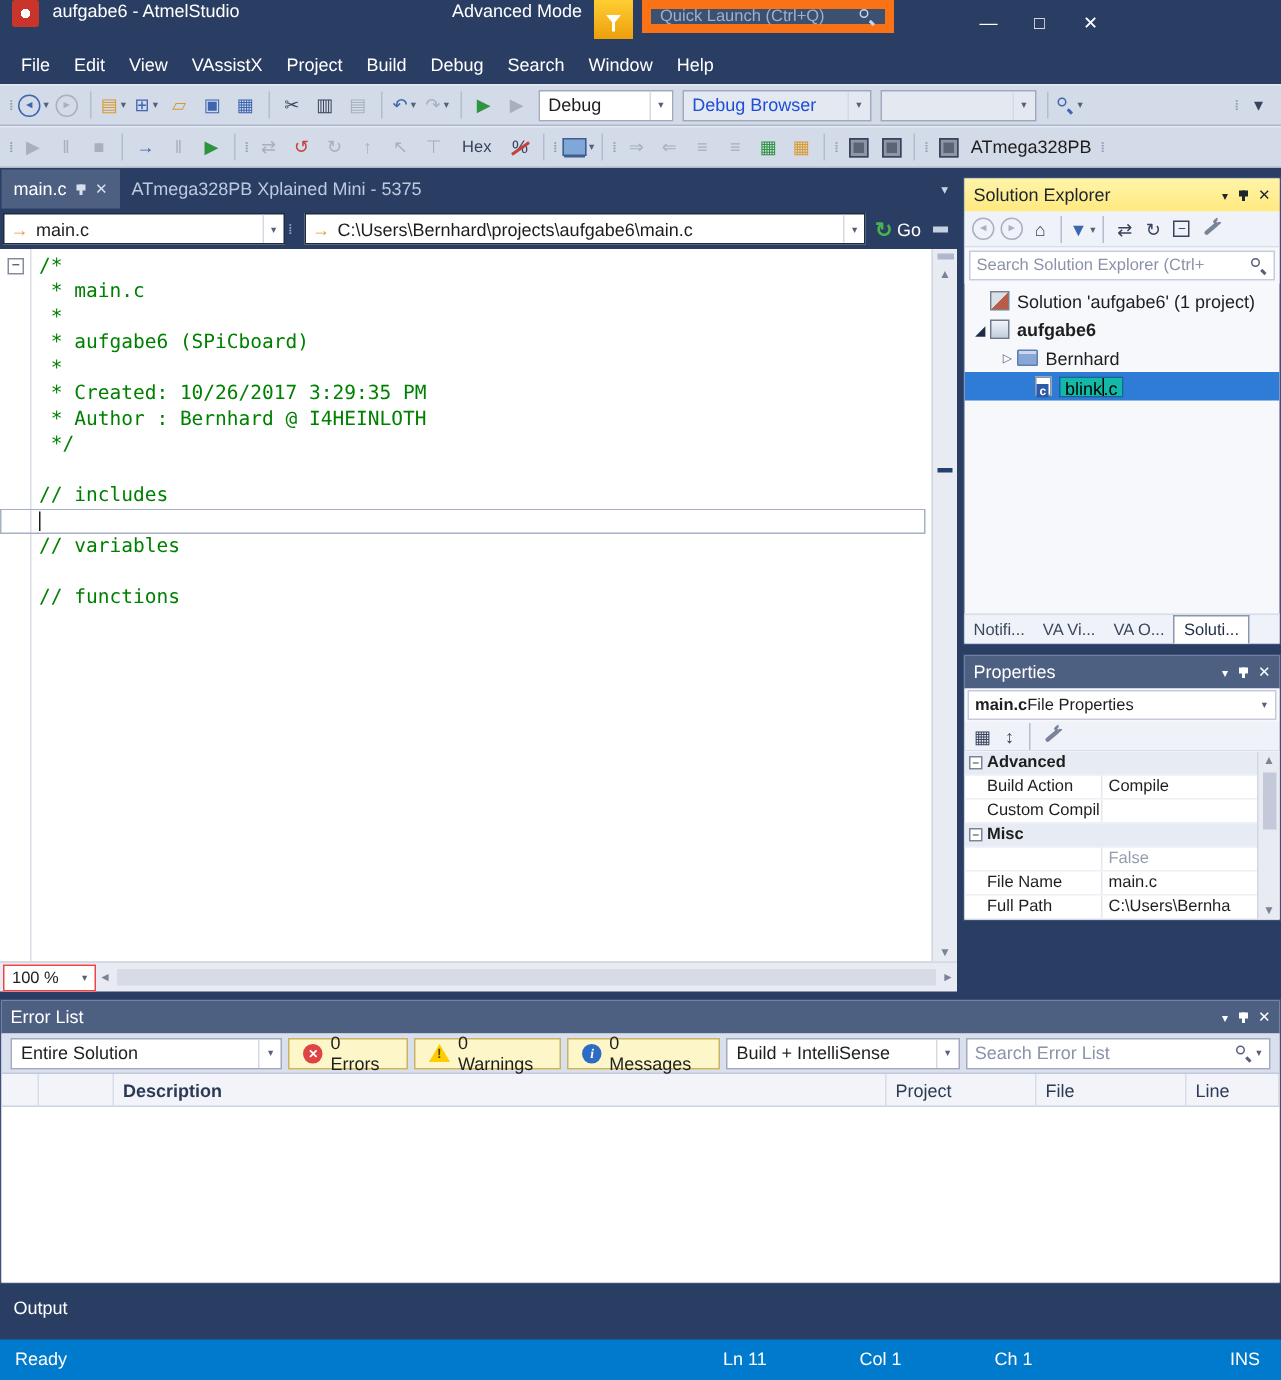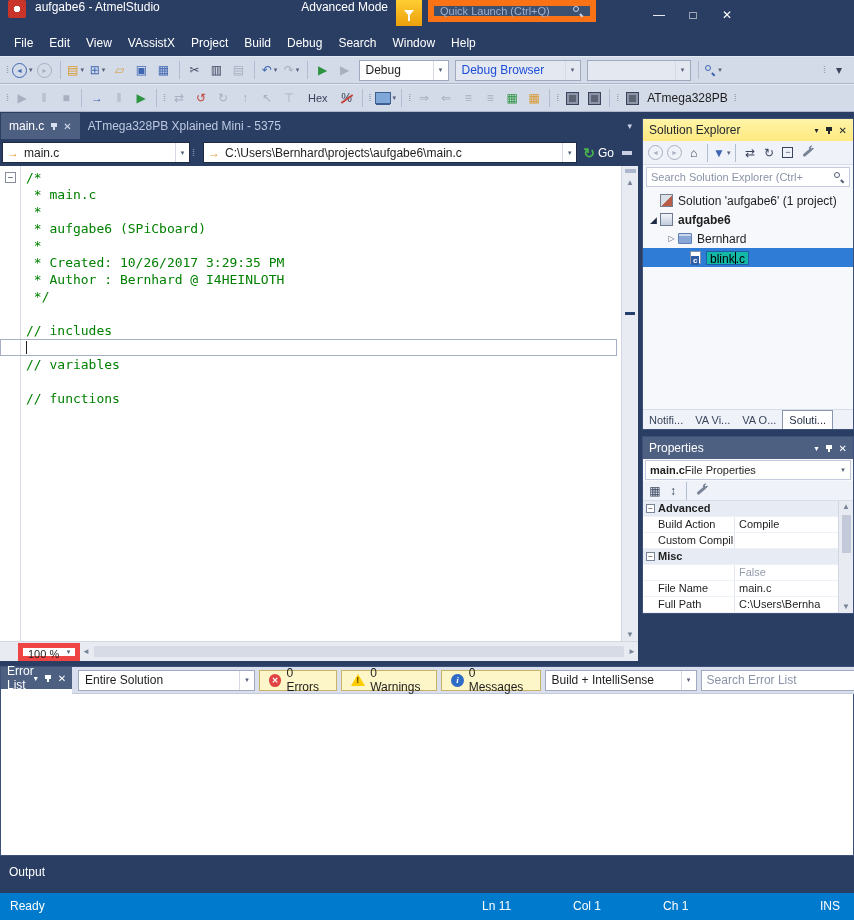--- a/index.html
+++ b/index.html
@@ -89,21 +89,21 @@
   .code-line.current::after{content:"";position:absolute;left:26px;top:2px;width:1px;height:13px;background:#1E1E1E}
   .code-text.comment{color:#008000}
   .foldbox{position:absolute;left:5px;top:3px;width:11px;height:11px;border:1px solid #848C9E;background:#fff;color:#39445C;
            display:flex;align-items:center;justify-content:center;font-size:9px;line-height:1}
   .vscroll{position:absolute;right:0;top:0;bottom:0;width:17px;background:#E9EBF2;border-left:1px solid #D3D7E2;display:flex;flex-direction:column;align-items:center}
   .vscroll .vsplit{width:11px;height:4px;background:#AEB8CC;margin:3px 0 4px}
   .sarrow{color:#7A8499;font-size:8px;line-height:12px}
   .vtrack{flex:1;position:relative;width:100%}
   .caret-mark{position:absolute;left:3px;right:3px;top:28%;height:3px;background:#23406E}
   #editor-bottombar{height:20px;background:#E9EBF2;border-top:1px solid #D3D7E2;display:flex;align-items:center}
-  .zoomcombo{width:62px;height:18px;background:#fff;border:5px solid #ef4444;display:flex;align-items:flex-start;padding-left:5px;margin-left:18px;font-size:11px}
+  .zoomcombo{width:62px;height:18px;background:#fff;border:1px solid #ef4444;display:flex;align-items:center;padding-left:5px;margin-left:2px;font-size:11px}
   .zoomcombo .dd{margin-left:auto;width:13px;display:flex;justify-content:center;font-size:7px;color:#55607A}
   .hscroll{flex:1;display:flex;align-items:center;height:100%;padding:0 2px}
   .hthumb{flex:1;height:11px;background:#D7DBE6;margin:0 4px;border-radius:1px}
 
   
   .toolwin-title{height:22px;display:flex;align-items:center;padding:0 6px;font-size:12px}
   .toolwin-title.focused{background:linear-gradient(#FFF4A8,#FFE97F);color:#20262E}
   .toolwin-title.unfocused{background:#4D6082;color:#fff}
   .twt-icons{margin-left:auto;display:flex;align-items:center;gap:7px}
   .twt-icons .tico{font-size:8px}
@@ -150,21 +150,21 @@
   .prow.cat{background:#E7EBF4;font-weight:bold;align-items:center}
   .pexp{width:9px;height:9px;border:1px solid #7A8499;background:#fff;display:inline-flex;align-items:center;justify-content:center;font-size:8px;line-height:1;margin:0 3px;font-weight:normal}
   .plabel{width:92px;padding-left:15px;border-right:1px solid #E3E7F0;white-space:nowrap;overflow:hidden}
   .pvalue{flex:1;padding-left:4px;white-space:nowrap;overflow:hidden}
   .pvalue.b{font-weight:normal}
   .pvalue.muted{color:#949CAD}
   .pscroll{position:absolute;right:0;top:0;bottom:0;width:15px;background:#E9EBF2;border-left:1px solid #D3D7E2;display:flex;flex-direction:column;align-items:center}
   .pthumb{width:9px;height:38px;background:#C3C9D8;margin-top:2px}
 
   
-  #error-list{left:0;top:666px;width:854px;height:190px;background:#fff;display:flex;flex-direction:row;border:1px solid #3C507A}
+  #error-list{left:0;top:666px;width:854px;height:190px;background:#fff;display:flex;flex-direction:column;border:1px solid #3C507A}
   #el-filterbar{height:27px;background:#D9DFEC;display:flex;align-items:center;padding:0 6px;gap:4px;border-bottom:1px solid #C2CADB}
   .el-combo{background:#fff;border:1px solid #A0A9BE;height:21px;display:flex;align-items:center;padding-left:6px;font-size:12px}
   .el-combo .dd{width:15px;height:100%;display:flex;align-items:center;justify-content:center;font-size:7px;color:#55607A;border-left:1px solid #D5DAE5;margin-left:auto}
   .el-btn{height:21px;display:flex;align-items:center;gap:5px;padding:0 9px;background:#FDF6C8;border:1px solid #C9B465;font-size:12px;color:#1E1E1E}
   .ico-error{width:13px;height:13px;border-radius:50%;background:#E04343;color:#fff;display:inline-flex;align-items:center;justify-content:center;font-size:8px;font-weight:bold}
   .ico-warn{position:relative;width:0;height:0;border-left:7px solid transparent;border-right:7px solid transparent;border-bottom:12px solid #FFCC00}
   .ico-warn::after{content:"!";position:absolute;left:-2px;top:1px;font-size:9px;font-weight:bold;color:#5A4500}
   .ico-info{width:13px;height:13px;border-radius:50%;background:#2D6BC4;color:#fff;display:inline-flex;align-items:center;justify-content:center;font-size:9px;font-style:italic;font-family:"Liberation Serif",serif;font-weight:bold}
   .el-search{margin-left:auto;width:206px;height:21px;background:#fff;border:1px solid #A0A9BE;display:flex;align-items:center;padding:0 5px;color:#8A93A8;font-size:12px}
   .el-search .ph{flex:1;white-space:nowrap;overflow:hidden}

